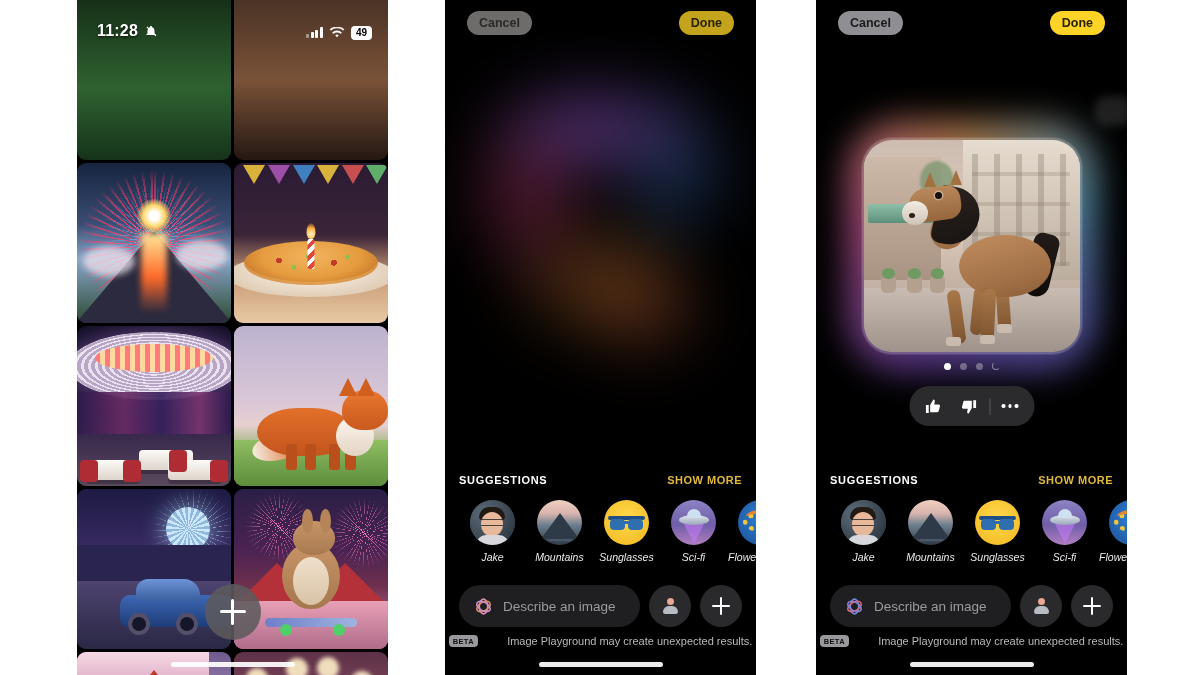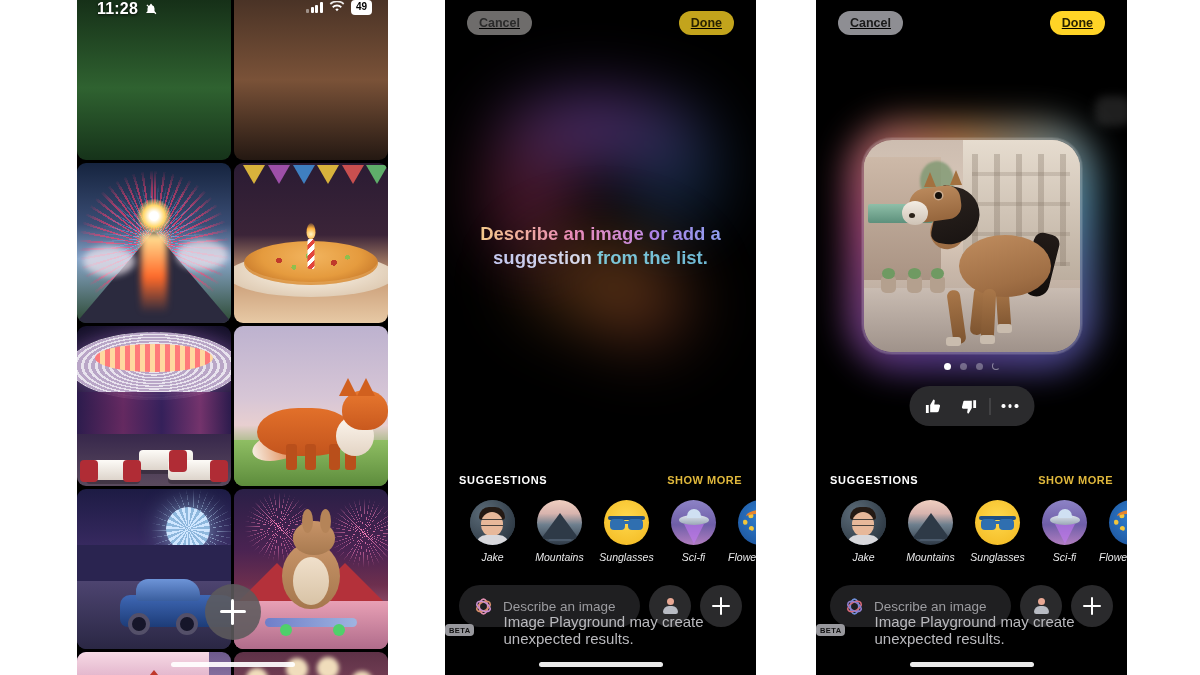--- a/index.html
+++ b/index.html
@@ -247,21 +247,21 @@
     width:0;height:0;border-left:18px solid transparent;border-right:18px solid transparent;
     border-bottom:22px solid #c0392b;
   }
 
   
   .t-frog { background:linear-gradient(#5e3147 0%, #8a4f63 40%, #c28a8a 62%, #7b5a63 100%); }
   .t-frog .spot { position:absolute; width:22px; height:22px; border-radius:50%; background:rgba(255,240,200,.9); filter:blur(2px); }
 
   .statusbar {
     position:absolute; top:0; left:0; width:100%; height:40px;
-    display:flex; align-items:flex-start; justify-content:space-between;
+    display:flex; align-items:flex-end; justify-content:space-between;
     padding:0 16px 0 20px; z-index:8; color:#fff;
   }
   .sb-time { font-size:16px; font-weight:700; letter-spacing:.2px; display:flex; align-items:center; gap:6px; text-shadow:0 1px 3px rgba(0,0,0,.8); }
   .sb-right { display:flex; align-items:center; gap:6px; }
   .sig { display:flex; align-items:flex-end; gap:1.5px; height:11px; }
   .sig i { display:block; width:3px; background:#fff; border-radius:1px; }
   .sig i:nth-child(1){height:4px;opacity:.45}
   .sig i:nth-child(2){height:6px}
   .sig i:nth-child(3){height:8px}
   .sig i:nth-child(4){height:11px}
@@ -285,21 +285,21 @@
 
   .home-ind {
     position:absolute; bottom:8px; left:50%; transform:translateX(-50%);
     width:124px; height:5px; border-radius:3px; background:rgba(255,255,255,.92); z-index:9;
   }
 
   
   .topbar {
     position:absolute; top:0; left:0; right:0; height:46px;
     display:flex; align-items:center; justify-content:space-between;
-    padding:0 22px; z-index:6;text-decoration:underline;
+    padding:0 22px; z-index:6;
   }
   .pill {
     border-radius:999px; padding:4px 12px; font-size:12.5px; font-weight:600; line-height:1.35;
   }
   .pill.cancel { background:#8e8e93; color:#1a1a1a; }
   .pill.cancel.dim { background:#6e6c6b; color:#2a2a2a; }
   .pill.done { background:#ffd426; color:#2a2300; }
   .pill.done.dim { background:#c3a41c; color:#2a2300; }
 
   .aurora {
@@ -497,21 +497,21 @@
   .plus-s::after { top:0; left:7.6px; width:2.6px; height:18px; }
 
   .disclaimer {
     position:absolute; left:0; right:0; bottom:28px; display:flex; align-items:center;
     justify-content:center; gap:6px; z-index:6;
   }
   .beta {
     background:#98989d; color:#111; font-size:7.5px; font-weight:700; letter-spacing:.4px;
     border-radius:4px; padding:1.5px 4px; line-height:1.2;
   }
-  .disc-text { color:#b9b9bd; font-size:15px;padding-left:23px; }
+  .disc-text { color:#b9b9bd; font-size:11px;padding-left:23px; }
 </style>
 </head>
 <body>
 
 <div class="stage">
   <div class="spacer"></div>
 
   <div class="phone">
     <div class="grid">
 
@@ -667,24 +667,20 @@
 
   <div class="phone">
     <div class="aurora"></div>
     <div class="aurora2"></div>
 
     <div class="topbar">
       <span class="pill cancel dim">Cancel</span>
       <span class="pill done dim">Done</span>
     </div>
 
-    <div class="hero-text">
-      <span class="g1">Describe an image</span><span class="g2"> or add a</span><br>
-      <span class="g3">suggestion</span><span class="g4"> from the list.</span>
-    </div>
 
     <div class="sugg-head">
       <span class="sugg-title">SUGGESTIONS</span>
       <span class="sugg-more">SHOW MORE</span>
     </div>
 
     <div class="sugg-row">
       <div class="sugg-item">
         <div class="sugg-av av-jake">
           <div class="j-bg"></div>

